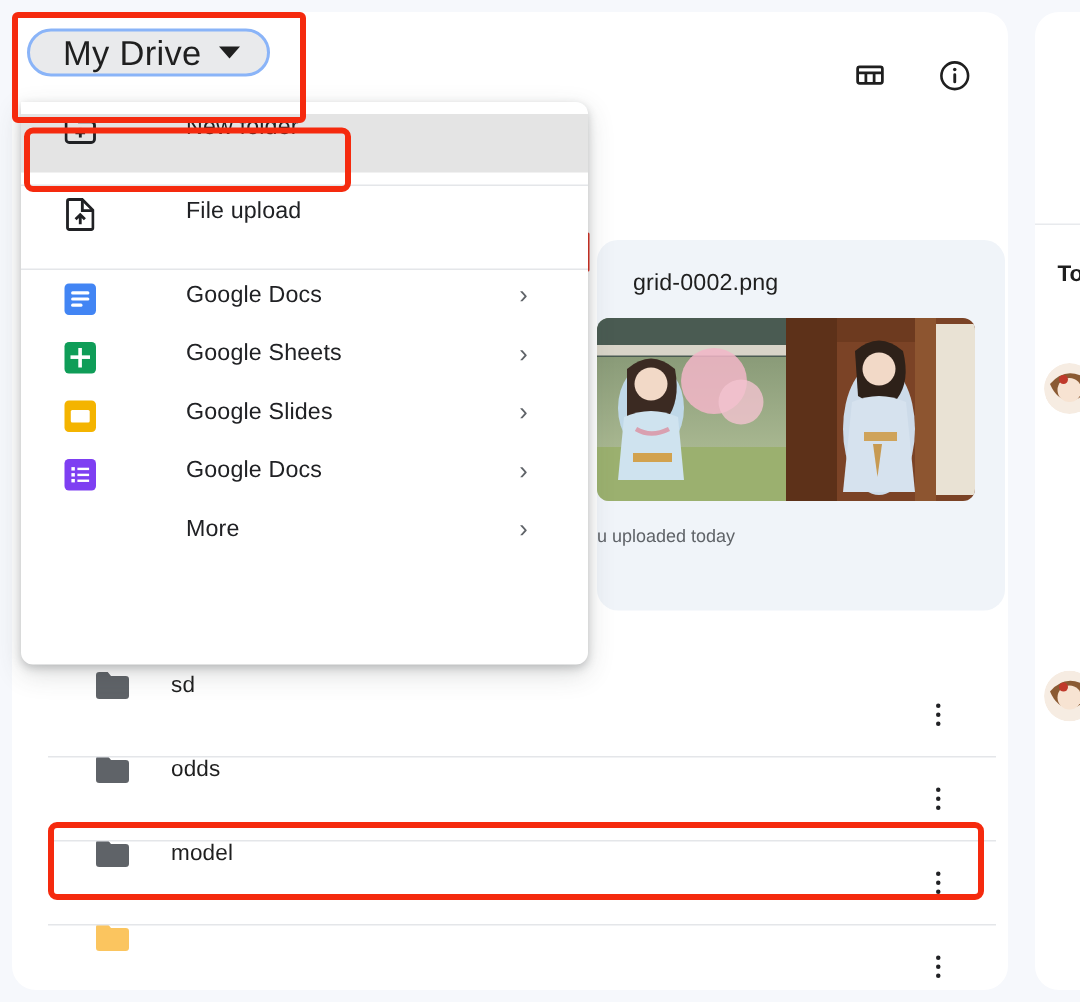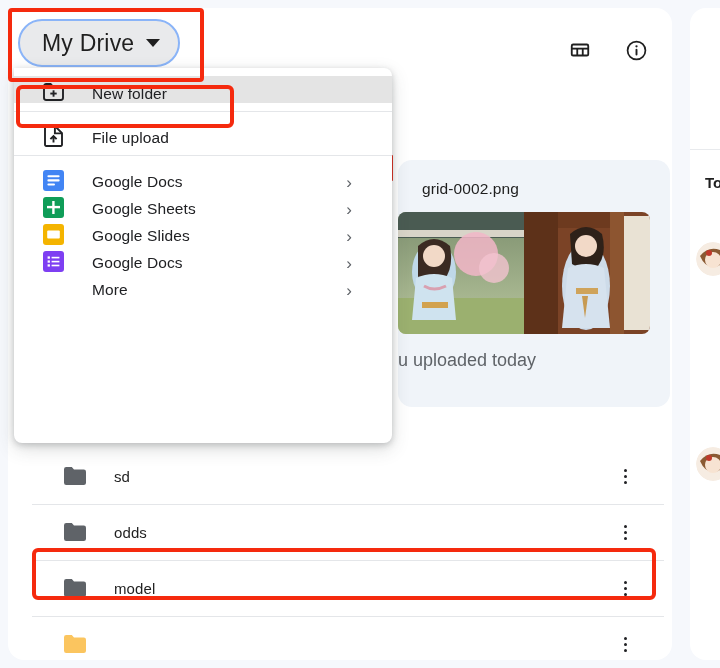--- a/index.html
+++ b/index.html
@@ -45,35 +45,35 @@
   .suggest-thumb {
     position: absolute; left: 0px; top: 52px;
     width: 252px; height: 122px;
     border-radius: 8px;
     overflow: hidden;
     display: flex;
   }
   .thumb-half { flex: 1; position: relative; overflow: hidden; }
   .suggest-sub {
     position: absolute; left: 0px; top: 190px;
-    font-size: 18px; color: #5f6368;
+    font-size: 12px; color: #5f6368;
     white-space: nowrap;
   }
   
   .card-red-marker {
     position: absolute; left: 387px; top: 155px;
     width: 6px; height: 26px; background: #e02b1d; border-radius: 1px;
   }
 
   
   .file-list { position: absolute; left: 8px; top: 440px; width: 664px; }
   .file-row {
     position: relative;
     height: 56px;
-    display: flex; align-items: center;
+    display: flex; 
     padding: 0 0 0 48px;
     cursor: pointer;
   }
   .file-row + .file-row::before {
     content: ""; position: absolute; left: 16px; right: 16px; top: 0;
     height: 1px; background: #e4e6e9;
   }
   .file-list::after {
     content: ""; position: absolute; left: 24px; right: 24px; bottom: -1px;
     height: 1px; background: #e4e6e9;
@@ -96,21 +96,21 @@
   .rp-divider { position: absolute; left: 0; right: 0; top: 141px; height: 1px; background: #e8eaed; }
   .rp-title {
     position: absolute; left: 15px; top: 166px;
     font-size: 15px; font-weight: bold; color: #1f1f1f; white-space: nowrap;
   }
   .rp-thumb { position: absolute; left: 6px; width: 34px; height: 34px; border-radius: 50%; overflow: hidden; }
 
   
   .drive-btn {
     position: absolute; left: 18px; top: 19px;
-    height: 48px; padding: 0 18px 0 22px;
+    height: 32px; padding: 0 18px 0 22px;
     display: flex; align-items: center; gap: 12px;
     background: #e9eaec;
     border: 2px solid #8ab4f8;
     border-radius: 26px;
     font-size: 23px; color: #1f1f1f; letter-spacing: .2px;
     cursor: pointer; white-space: nowrap;
   }
   .caret { width: 0; height: 0; border-left: 7px solid transparent; border-right: 7px solid transparent; border-top: 8px solid #1f1f1f; }
 
   
@@ -118,25 +118,25 @@
     position: absolute; left: 14px; top: 68px;
     width: 378px; height: 375px;
     background: #ffffff;
     border-radius: 0 8px 8px 8px;
     box-shadow: 0 2px 6px rgba(60,64,67,.25), 0 6px 18px rgba(60,64,67,.18);
     padding: 8px 0 0 0;
     overflow: hidden;
   }
   .menu-item {
     position: relative;
-    height: 27px;
-    display: flex; align-items: flex-end;
+    height: 39px;
+    display: flex; align-items: flex-start;
     padding: 0 16px 0 28px;
     font-size: 15.5px; color: #202124; letter-spacing: .1px;
-    cursor: pointer; white-space: nowrap;
+    cursor: pointer; white-space: nowrap; gap: 32px;
   }
   .menu-item.hovered { background: #e4e4e4; }
   .mi-icon { width: 22px; height: 22px; flex: 0 0 22px; display: flex; align-items: center; justify-content: center; }
   .mi-label { margin-left: 28px; }
   .mi-arrow { position: absolute; right: 40px; color: #5f6368; font-size: 17px; line-height: 1; }
   .menu-sep { height: 1px; background: #e4e6e9; margin: 8px 0; }
   .gsuite-icon { width: 21px; height: 21px; border-radius: 3px; position: relative; }
 
   
   .redbox { position: absolute; border: 4px solid #f52a0e; border-radius: 4px; pointer-events: none; }

